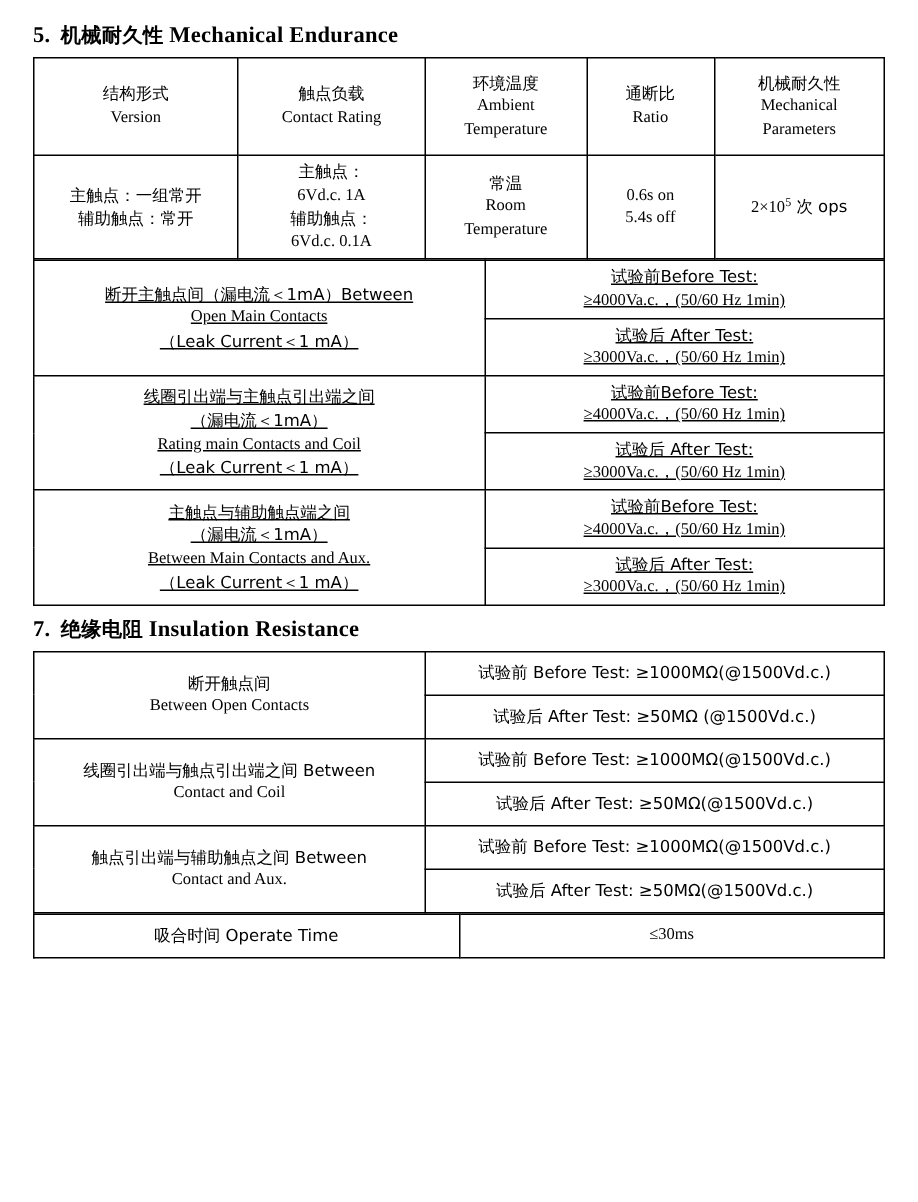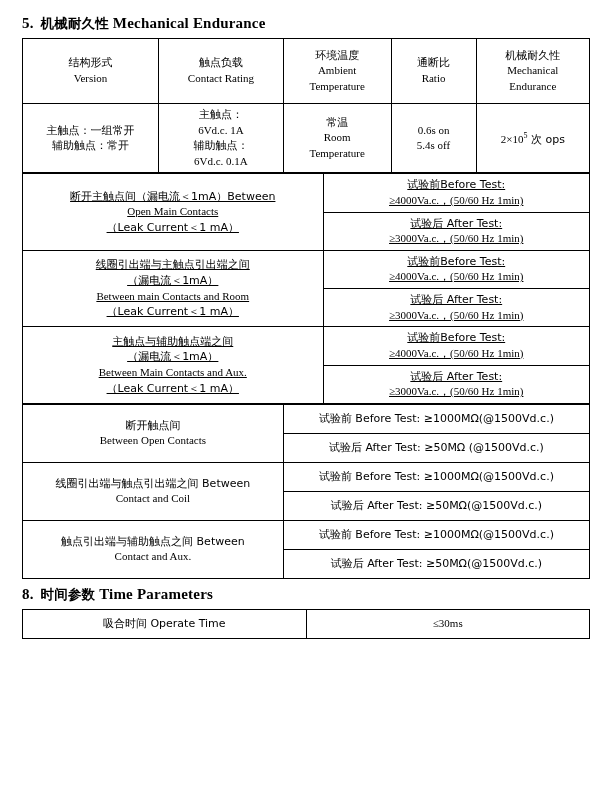--- a/index.html
+++ b/index.html
@@ -128,21 +128,21 @@
           <div class="en">Ambient</div>
           <div class="en">Temperature</div>
         </td>
         <td>
           <div class="cn">通断比</div>
           <div class="en">Ratio</div>
         </td>
         <td>
           <div class="cn">机械耐久性</div>
           <div class="en">Mechanical</div>
-          <div class="en">Endurance</div>
+          <div class="en">Parameters</div>
         </td>
       </tr>
       <tr class="mech-body">
         <td class="cell-lines">
           <div class="cn">主触点：一组常开</div>
           <div class="cn">辅助触点：常开</div>
         </td>
         <td class="cell-lines tight">
           <div class="cn">主触点：</div>
           <div class="en">6Vd.c. 1A</div>
@@ -188,21 +188,21 @@
         <td>
           <div class="cn">试验后 After Test:</div>
           <div class="en">≥3000Va.c.，(50/60 Hz 1min)</div>
         </td>
       </tr>
 
       <tr>
         <td class="left" rowspan="2">
           <div class="cn">线圈引出端与主触点引出端之间</div>
           <div class="cn">（漏电流＜1mA）</div>
-          <div class="en">Between main Contacts and Room</div>
+          <div class="en">Rating main Contacts and Coil</div>
           <div class="cn">（Leak Current＜1 mA）</div>
         </td>
         <td>
           <div class="cn">试验前Before Test:</div>
           <div class="en">≥4000Va.c.，(50/60 Hz 1min)</div>
         </td>
       </tr>
       <tr>
         <td>
           <div class="cn">试验后 After Test:</div>
@@ -224,20 +224,25 @@
       </tr>
       <tr>
         <td>
           <div class="cn">试验后 After Test:</div>
           <div class="en">≥3000Va.c.，(50/60 Hz 1min)</div>
         </td>
       </tr>
     </tbody>
   </table>
 
+  <div class="section-heading">
+    <span class="num en">7.</span>
+    <span class="cn">绝缘电阻</span>
+    <span class="en">Insulation Resistance</span>
+  </div>
 
   <table class="tbl ins">
     <colgroup>
       <col style="width:46%">
       <col style="width:54%">
     </colgroup>
     <tbody>
       <tr>
         <td rowspan="2">
           <div class="cn">断开触点间</div>
@@ -264,25 +269,20 @@
           <div class="en">Contact and Aux.</div>
         </td>
         <td class="cn">试验前 Before Test: ≥1000MΩ(@1500Vd.c.)</td>
       </tr>
       <tr>
         <td class="cn">试验后 After Test: ≥50MΩ(@1500Vd.c.)</td>
       </tr>
     </tbody>
   </table>
 
-  <div class="section-heading">
-    <span class="num en">8.</span>
-    <span class="cn">时间参数</span>
-    <span class="en">Time Parameters</span>
-  </div>
 
   <table class="tbl time">
     <colgroup>
       <col style="width:50%">
       <col style="width:50%">
     </colgroup>
     <tbody>
       <tr>
         <td class="cn">吸合时间 Operate Time</td>
         <td class="en">≤30ms</td>

